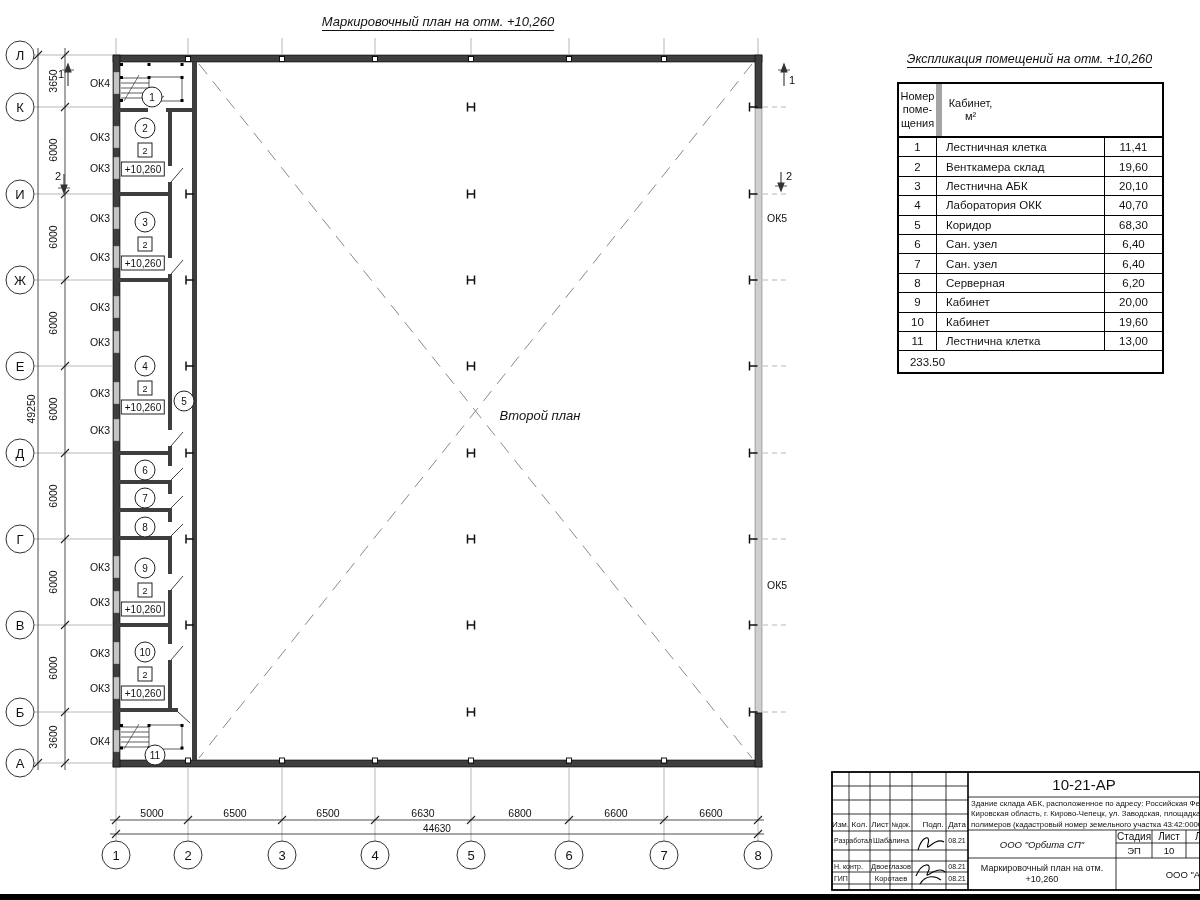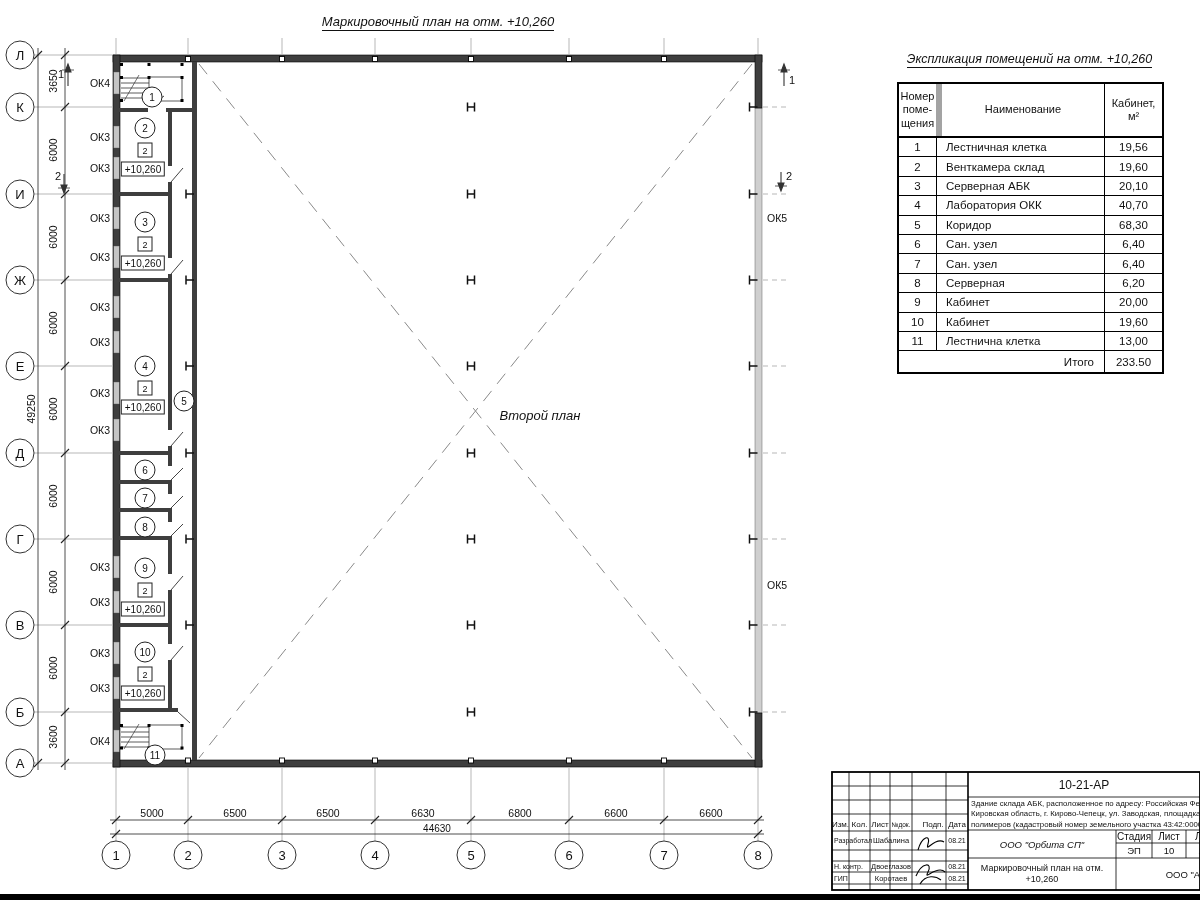--- a/index.html
+++ b/index.html
@@ -40,21 +40,21 @@
   .c-area{width:57px}
   .sched-row{display:flex;height:18.4px;border-bottom:1px solid #000;font-size:11.5px}
   .sr-num{width:37px;border-right:1px solid #000;display:flex;align-items:center;justify-content:center}
   .sr-name{flex:1;border-right:1px solid #000;display:flex;align-items:center;padding-left:9px}
   .sr-area{width:57px;display:flex;align-items:center;justify-content:center}
   .sched-total{display:flex;height:21px;font-size:11.5px}
   .st-label{flex:1;display:flex;align-items:center;justify-content:flex-end;padding-right:10px;border-right:1px solid #000}
   .st-value{width:57px;display:flex;align-items:center;justify-content:center}
   
   .tb{position:absolute;z-index:2;color:#111;display:flex;align-items:center;justify-content:center;text-align:center}
-  .tb-doc-number{left:968px;top:772px;width:232px;height:25px;font-size:12px}
+  .tb-doc-number{left:968px;top:772px;width:232px;height:25px;font-size:15px}
   .tb-desc{left:971px;top:799px;width:300px;font-size:7.8px;line-height:10.3px;white-space:pre;display:block;text-align:left}
   .tb-org{left:968px;top:830px;width:148px;height:28px;font-style:italic;font-size:9.5px}
   .tb-docname{left:968px;top:858px;width:148px;height:32px;font-size:9px;white-space:pre-line;line-height:1.25}
   .tb-cell-s{font-size:10px}
   .tb-company{left:1116px;top:858px;width:160px;height:32px;font-size:9.5px;white-space:nowrap}
   .tb-col{position:absolute;z-index:2;top:817px;height:14px;display:flex;align-items:center;justify-content:center;font-size:8px}
   .tb-row{position:absolute;z-index:2;left:0;width:0;height:0}
   .tb-role{position:absolute;left:834px;width:36px;transform:translateY(-50%);font-size:7px;white-space:nowrap}
   .tb-name2{position:absolute;left:870px;width:42px;transform:translateY(-50%);text-align:center;font-size:7.5px;white-space:nowrap}
   .tb-date{position:absolute;left:946px;width:22px;transform:translateY(-50%);text-align:center;font-size:7px}
@@ -473,41 +473,40 @@
 <span class="sec-num" style="left:58px;top:68px">1</span>
 <span class="sec-num" style="left:55px;top:170px">2</span>
 <span class="sec-num" style="left:789px;top:74px">1</span>
 <span class="sec-num" style="left:786px;top:170px">2</span>
 
 <div class="schedule">
   <div class="sched-header">
     <div class="sc c-num">Номер
 поме-
 щения</div>
-    <div class="sc c-name">Наименование</div>
     <div class="sc c-area">Кабинет,
 м²</div>
   </div>
   <div>
 
       <div class="sched-row">
         <div class="sr-num">1</div>
         <div class="sr-name">Лестничная клетка</div>
-        <div class="sr-area">19,56</div>
+        <div class="sr-area">11,41</div>
       </div>
 
       <div class="sched-row">
         <div class="sr-num">2</div>
         <div class="sr-name">Венткамера склад</div>
         <div class="sr-area">19,60</div>
       </div>
 
       <div class="sched-row">
         <div class="sr-num">3</div>
-        <div class="sr-name">Серверная АБК</div>
+        <div class="sr-name">Лестнична АБК</div>
         <div class="sr-area">20,10</div>
       </div>
 
       <div class="sched-row">
         <div class="sr-num">4</div>
         <div class="sr-name">Лаборатория ОКК</div>
         <div class="sr-area">40,70</div>
       </div>
 
       <div class="sched-row">
@@ -546,21 +545,20 @@
         <div class="sr-area">19,60</div>
       </div>
 
       <div class="sched-row">
         <div class="sr-num">11</div>
         <div class="sr-name">Лестнична клетка</div>
         <div class="sr-area">13,00</div>
       </div>
     </div>
   <div class="sched-total">
-    <div class="st-label">Итого</div>
     <div class="st-value">233.50</div>
   </div>
 </div>
 
 <div class="tb tb-doc-number">10-21-АР</div>
 <div class="tb tb-desc">Здание склада АБК, расположенное по адресу: Российская Феде
 Кировская область, г. Кирово-Чепецк, ул. Заводская, площадка з
 полимеров (кадастровый номер земельного участка 43:42:0000</div>
 <div class="tb tb-org">ООО "Орбита СП"</div>
 <div class="tb tb-docname">Маркировочный план на отм.

